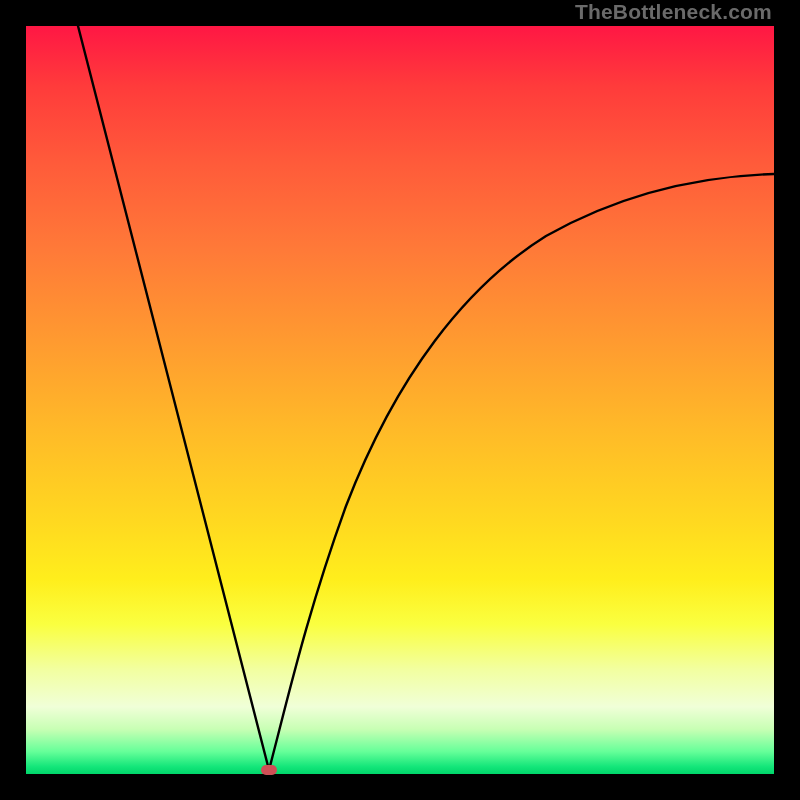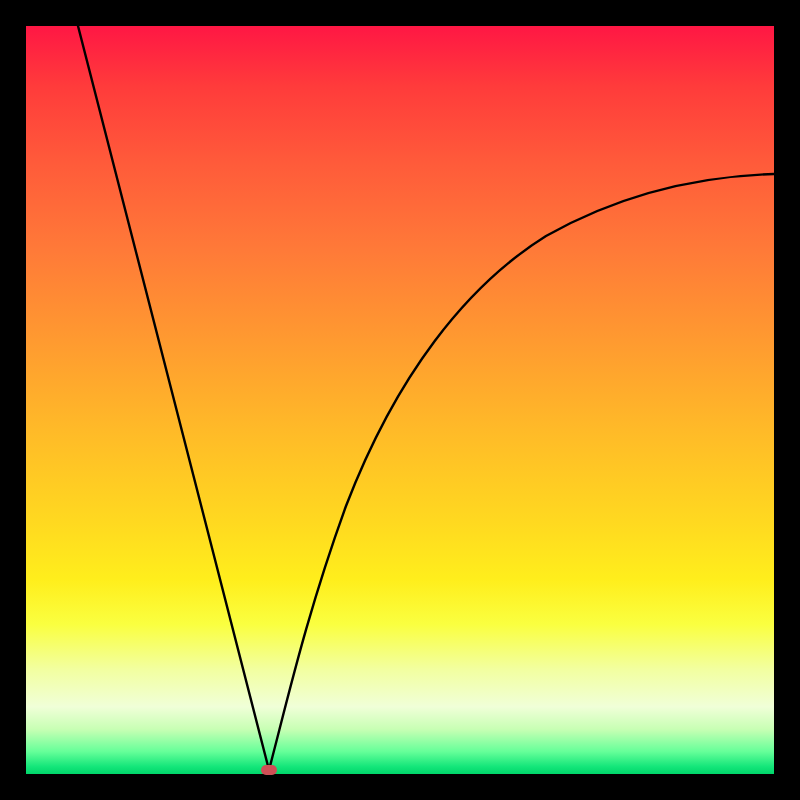--- a/index.html
+++ b/index.html
@@ -67,20 +67,21 @@
     border-radius: 6px;
     background: #cf4f56;
     transform: translate(-50%, -50%);
   }
 </style>
 </head>
 <body>
 
 <div class="frame">
 
+  <div class="watermark">TheBottleneck.com</div>
 
   <div class="plot-area">
 
     <svg class="curve" viewBox="0 0 748 748" preserveAspectRatio="none">
       <line stroke="#000" stroke-width="2.4" stroke-linecap="round" x1="52" y1="0" x2="243" y2="744"></line>
       <line style="display:none" y1="0"></line>
       <path fill="none" stroke="#000" stroke-width="2.4" stroke-linecap="round" d="M 243 744 C 260 680, 280 590, 320 480 C 370 350, 440 260, 520 210 C 600 165, 680 150, 748 148"></path>
     </svg>
 
     <div class="dot" style="left:243px; top:744px;"></div>

